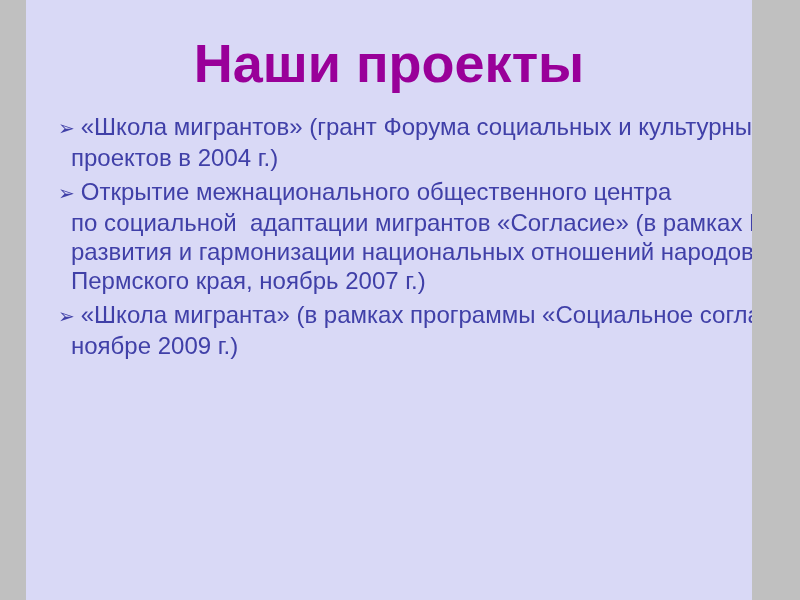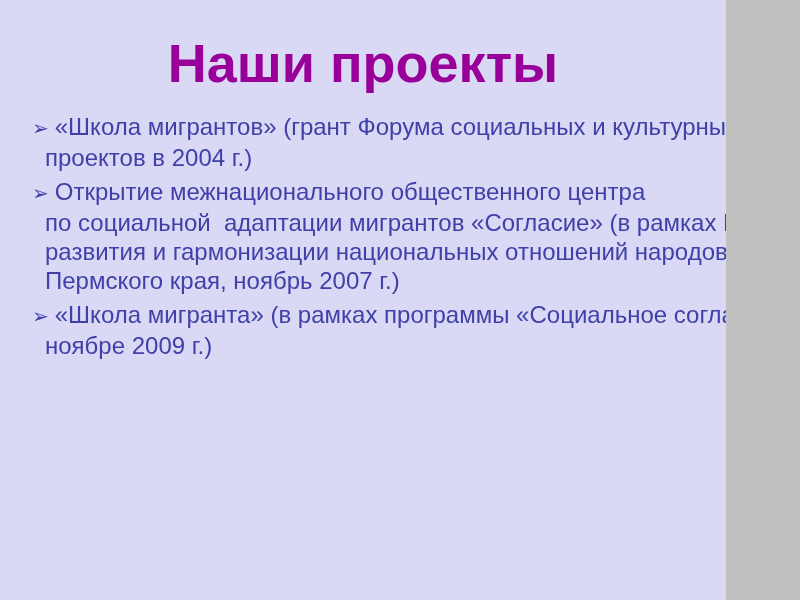--- a/index.html
+++ b/index.html
@@ -11,20 +11,21 @@
   body{
     width:800px;height:600px;
     background:#c0c0c0;
     font-family:"Liberation Sans", sans-serif;
   }
   .slide{
     position:relative;
     width:726px;height:600px;
     background:var(--background);
     overflow:hidden;
+    margin-left:26px;
   }
   .slide-title{
     margin:0;
     padding-top:32px;
     text-align:center;
     font-size:54px;
     line-height:62px;
     font-weight:bold;
     color:var(--title);
     letter-spacing:0px;

